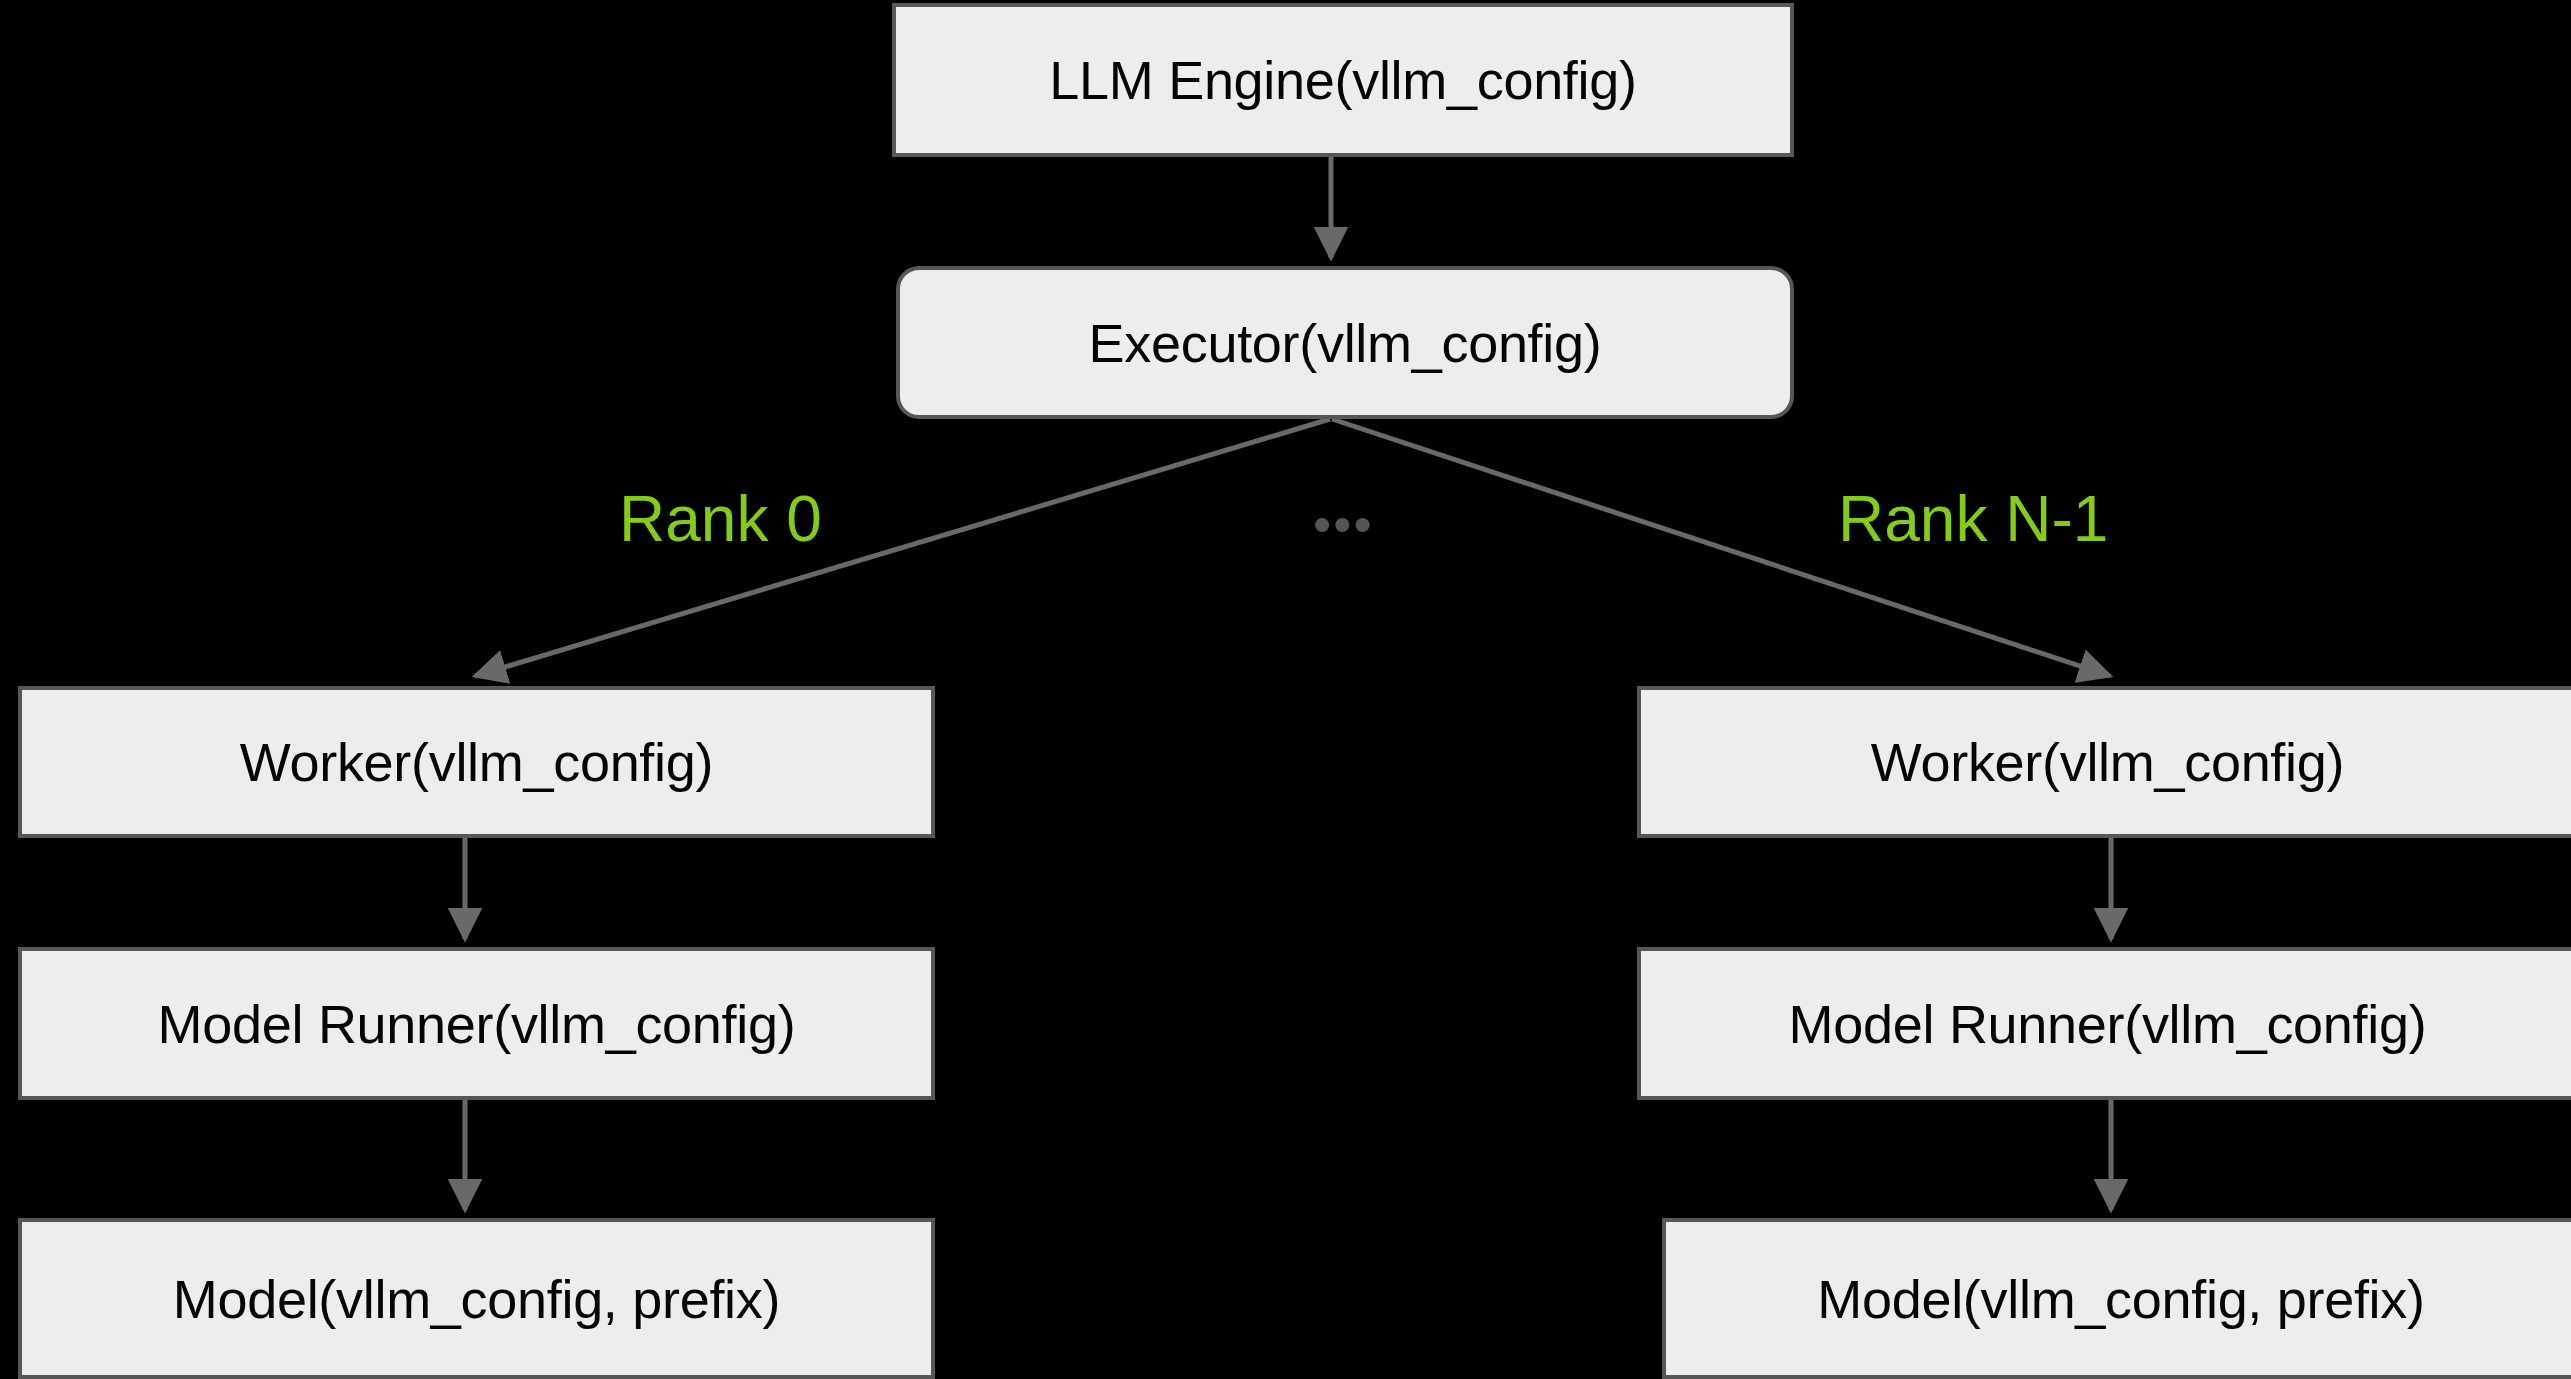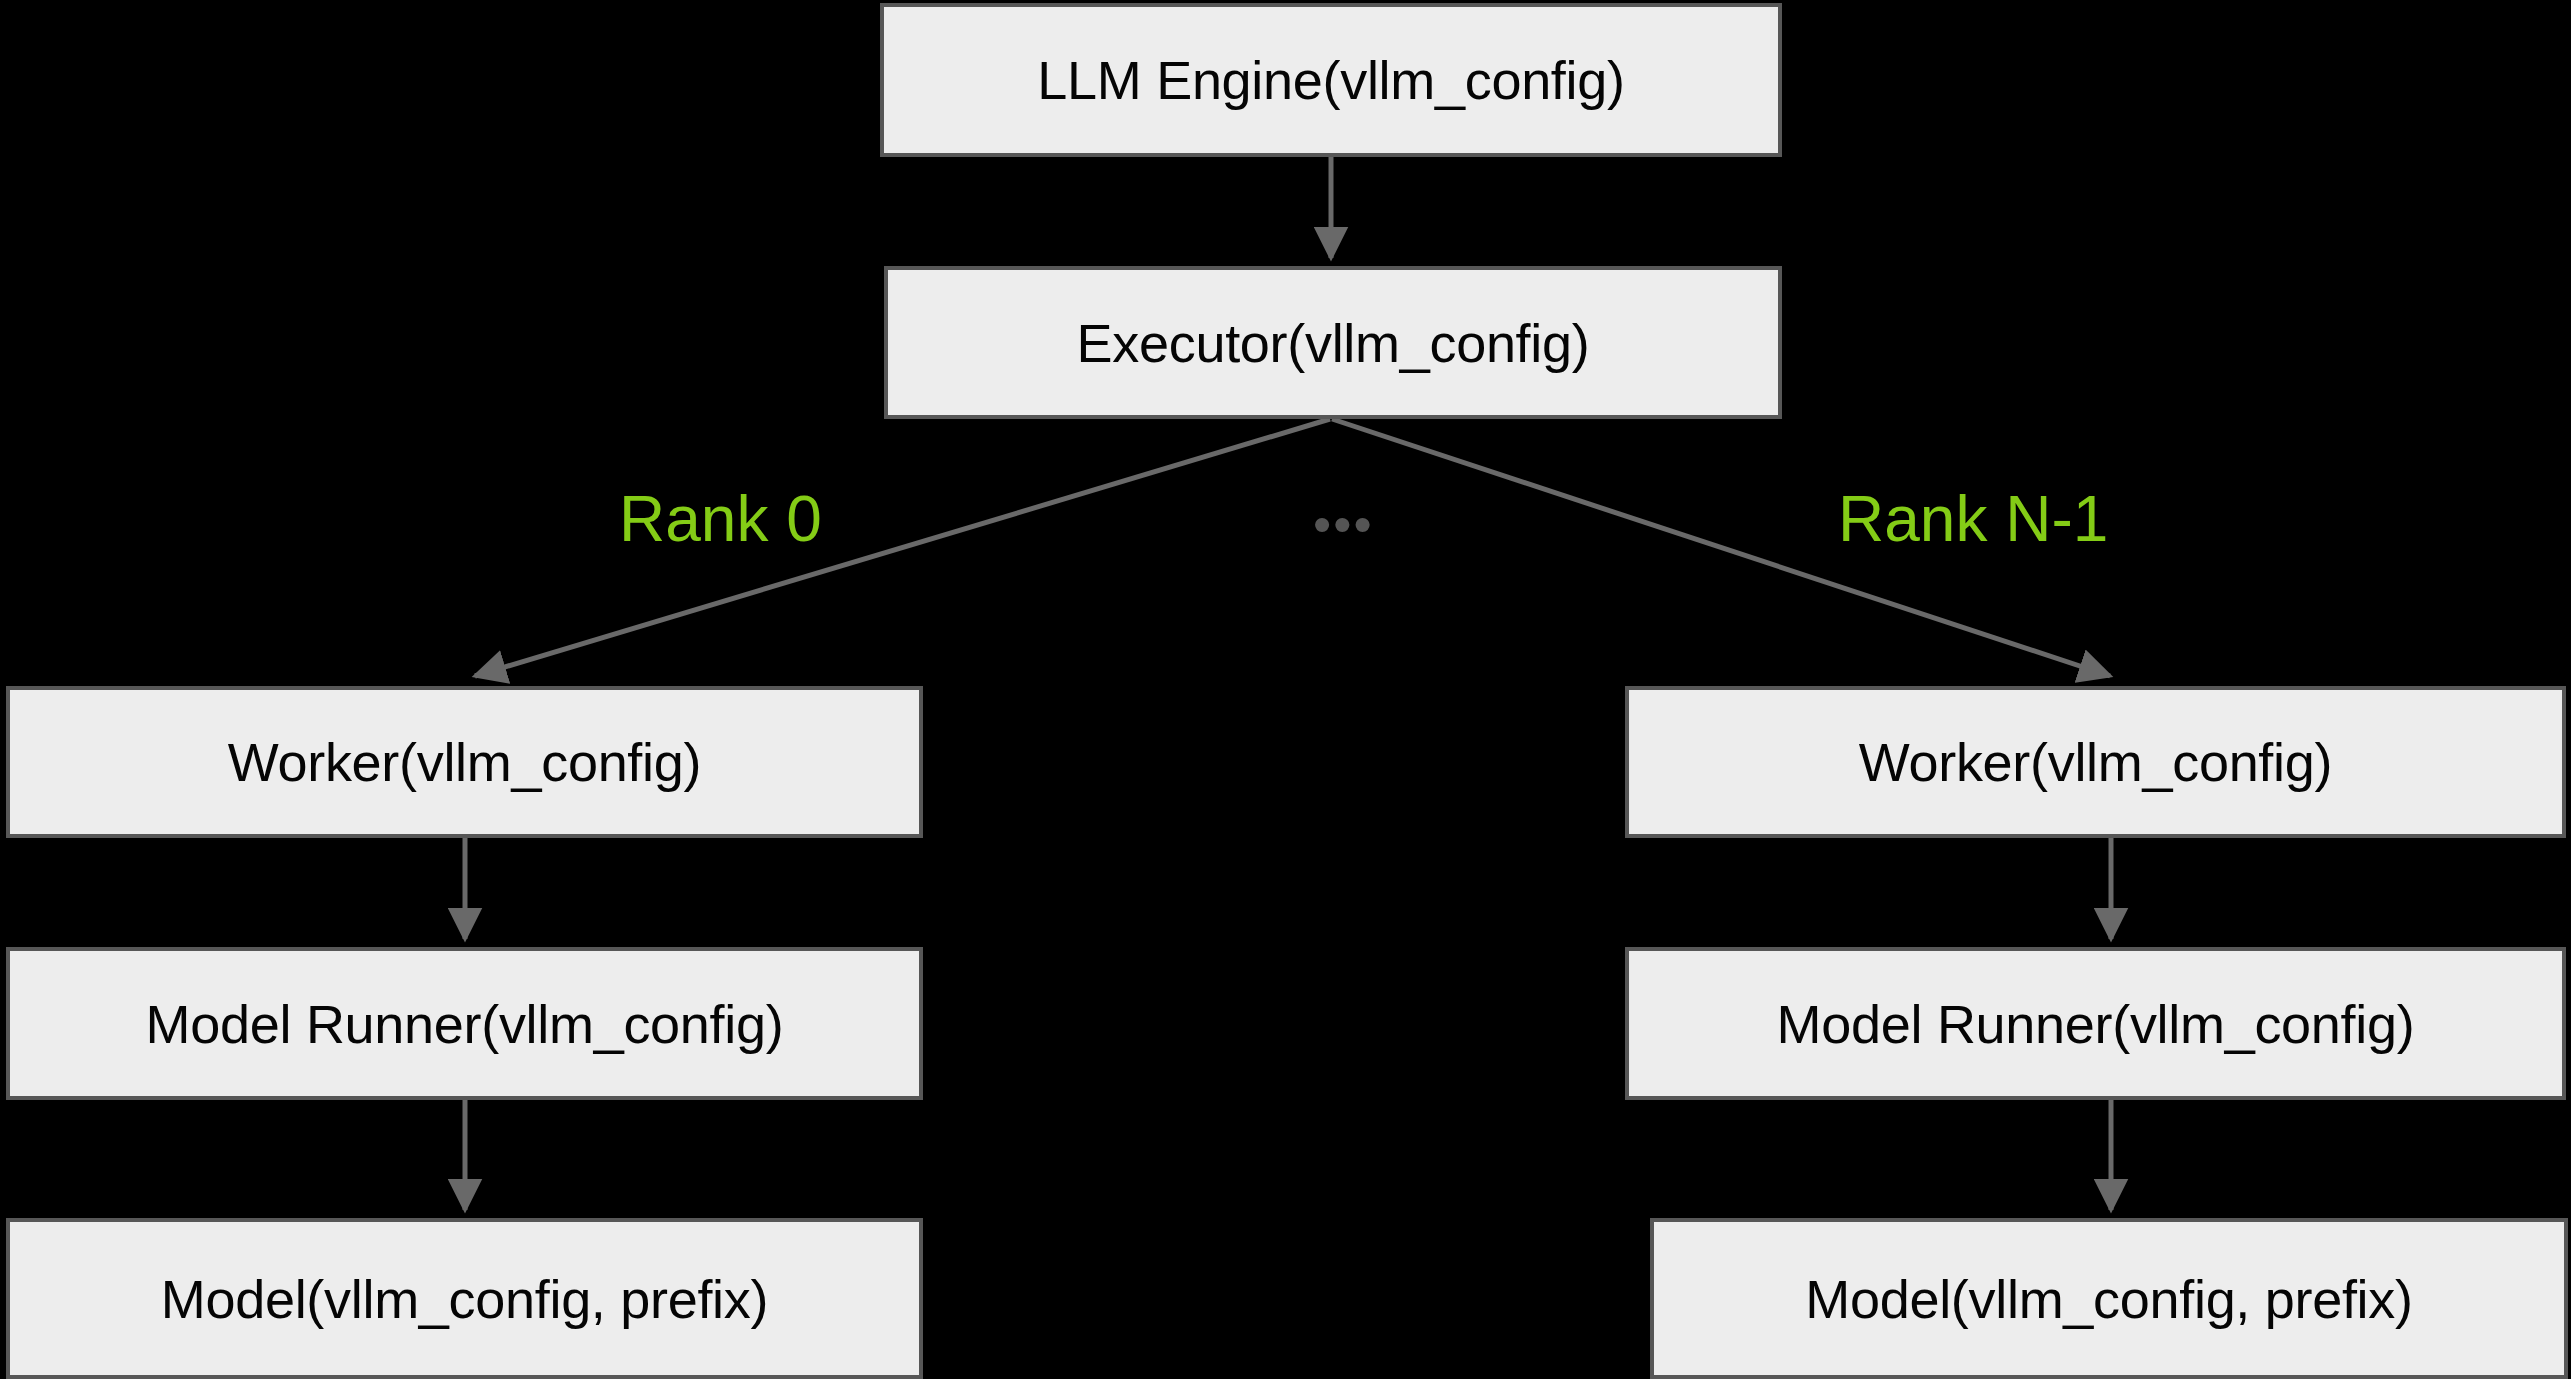--- a/index.html
+++ b/index.html
@@ -1,30 +1,30 @@
 <!DOCTYPE html>
 <html><head>
 <meta charset="utf-8">
 <style>
   html,body{margin:0;padding:0;background:#000;}
   body{width:2571px;height:1379px;overflow:hidden;
        font-family:"Liberation Sans", sans-serif;}
   #canvas{position:relative;width:2571px;height:1379px;background:#000000;}
   #edges{position:absolute;left:0;top:0;width:2571px;height:1379px;}
   .node{position:absolute;background:#ededed;border:4px solid #575757;
-        box-sizing:border-box;display:flex;align-items:center;justify-content:center;}
+        box-sizing:border-box;display:flex;align-items:center;justify-content:center;margin-left:12px;}
   .node span{color:#050505;font-size:54px;font-weight:400;line-height:1;
              white-space:nowrap;letter-spacing:-0.3px;}
   .edge-label{position:absolute;color:#84cc16;font-size:64px;line-height:1;
               white-space:nowrap;}
   .ellipsis-label{position:absolute;color:#555555;font-size:52px;line-height:1;
                   letter-spacing:2px;}
   
   #n-llm-engine   {left:880px; top:3px;    width:902px; height:154px;}
-  #n-executor     {left:884px; top:266px;  width:898px; height:153px;}
+  #n-executor     {left:884px; top:266px;  width:898px; height:153px;border-radius:23px;}
   #n-worker-0     {left:6px;   top:686px;  width:917px; height:152px;}
   #n-runner-0     {left:6px;   top:947px;  width:917px; height:153px;}
   #n-model-0      {left:6px;   top:1218px; width:917px; height:161px;}
   #n-worker-n     {left:1625px;top:686px;  width:941px; height:152px;}
   #n-runner-n     {left:1625px;top:947px;  width:941px; height:153px;}
   #n-model-n      {left:1650px;top:1218px; width:918px; height:161px;}
   
   #lbl-rank-0 {left:619px;  top:487px;}
   #lbl-rank-n {left:1838px; top:487px;text-align:right;}
   #lbl-dots   {left:1313px; top:498px;}

